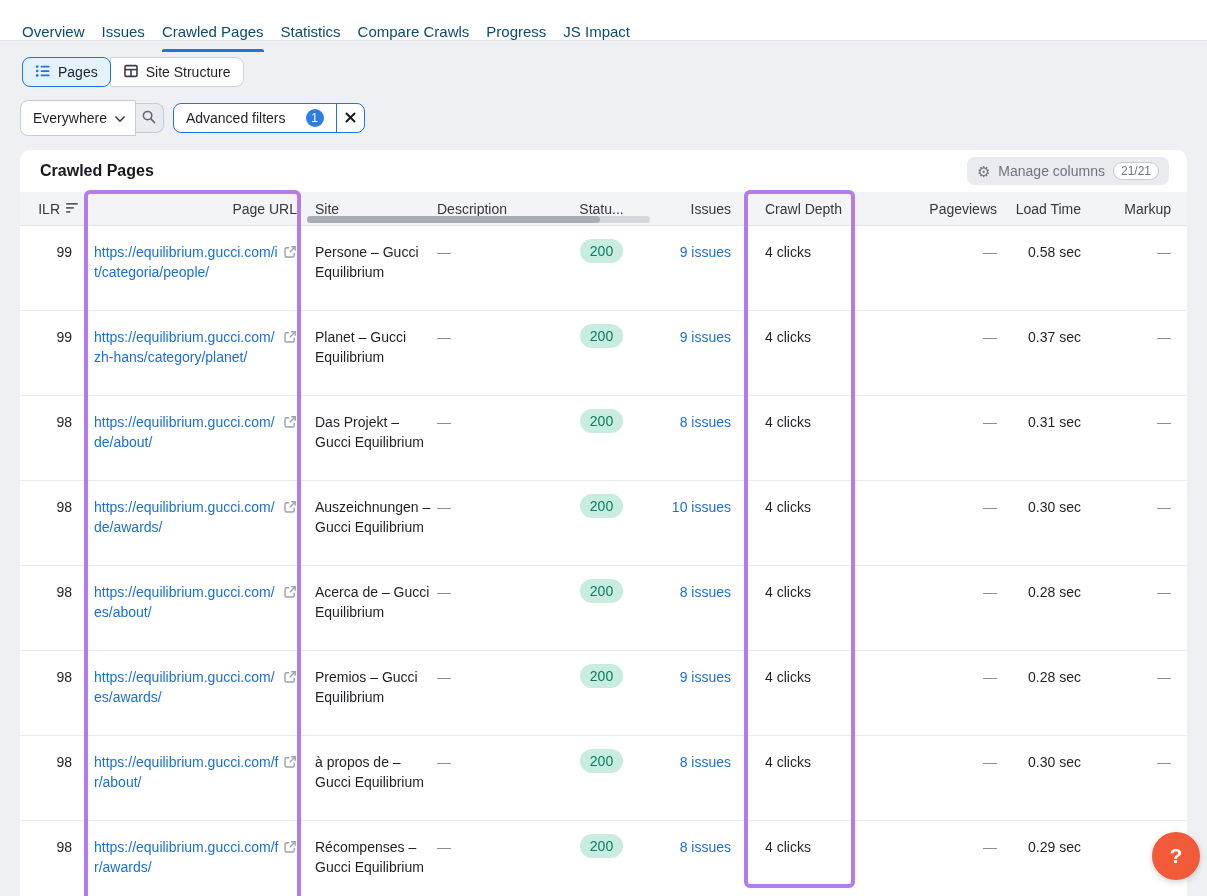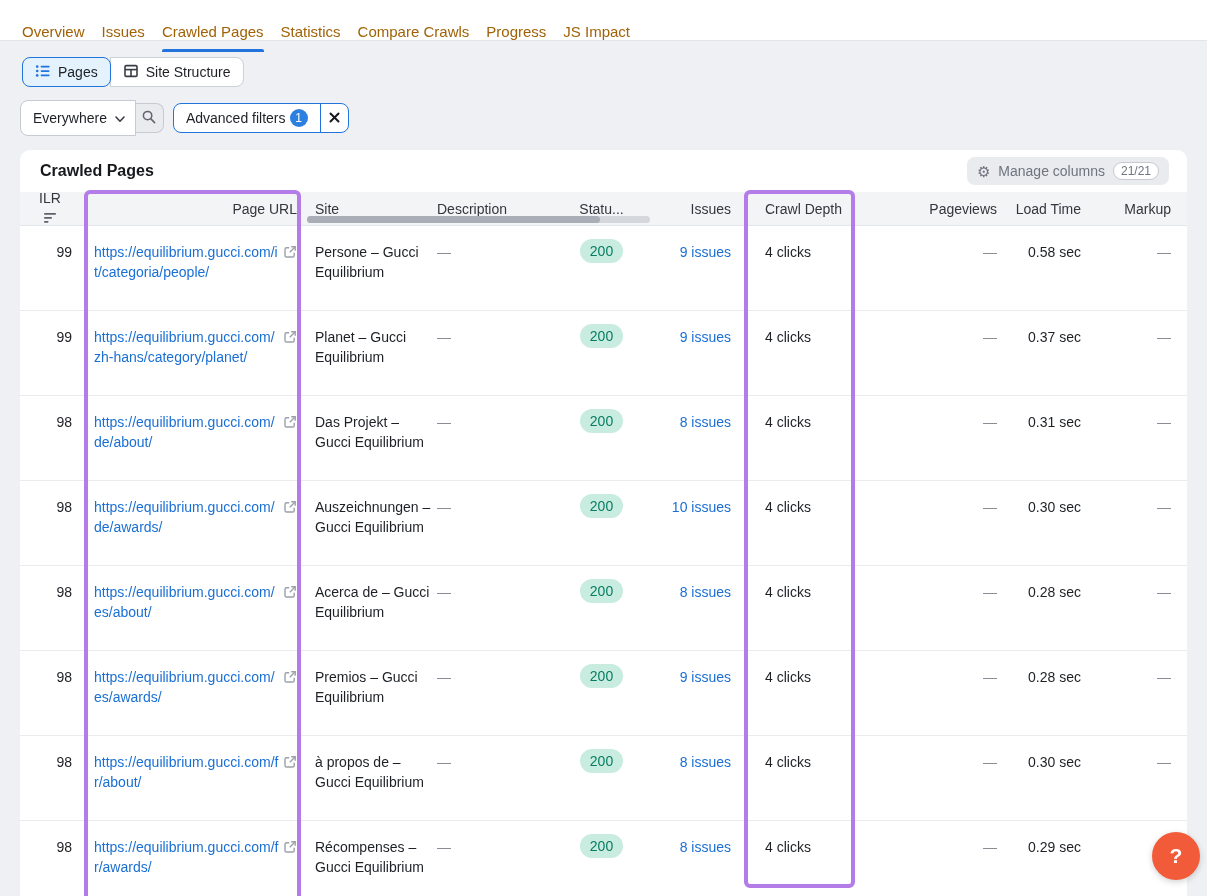--- a/index.html
+++ b/index.html
@@ -22,21 +22,21 @@
     gap: 17px;
     padding: 0 0 0 22px;
   }
   .topnav .tab {
     position: relative;
     height: 41px;
     display: flex;
     align-items: center;
     font-size: 15px;
     font-weight: 500;
-    color: #a16207;
+    color: #0c4a6e;
     cursor: pointer;
     white-space: nowrap;
     margin-top: 22px;
   }
   .topnav .tab.active::after {
     content: "";
     position: absolute;
     left: 0; right: 0; bottom: 0;
     height: 3px;
     background: #2173de;
@@ -101,21 +101,21 @@
   .adv-filters {
     margin-left: 9px;
     height: 30px;
     display: flex; align-items: stretch;
     border: 1px solid #2173de;
     border-radius: 8px;
     background: #fff;
     overflow: hidden;
   }
   .adv-label {
-    display: flex; align-items: center; gap: 4px;
+    display: flex; align-items: center; gap: 20px;
     padding: 0 12px;
     cursor: pointer;
     white-space: nowrap;
   }
   .adv-count {
     width: 18px; height: 18px;
     border-radius: 50%;
     background: #2b7fe0;
     color: #fff;
     font-size: 12px;
@@ -188,21 +188,21 @@
   .c-url    { width: 219px; padding-left: 6px; padding-right: 10px; display: flex; gap: 4px; justify-content: flex-end; }
   .c-title  { width: 130px; padding-left: 8px; }
   .c-desc   { width: 113px; color: #878c95; }
   .c-status { width: 103px; display: flex; justify-content: center; }
   .c-issues { width: 86px;  text-align: right; padding-right: 8px; }
   .c-depth  { width: 112px; padding-left: 26px; }
   .c-views  { width: 160px; text-align: right; padding-right: 14px; color: #878c95; }
   .c-load   { width: 85px;  text-align: right; padding-right: 15px; }
   .c-markup { width: 91px;  text-align: right; padding-right: 16px; color: #878c95; }
 
-  .thead .c-ilr { display: flex; align-items: center; justify-content: flex-end; gap: 5px; padding-right: 8px; color: #33363c; flex-direction: column; }
+  .thead .c-ilr { display: flex; align-items: center; justify-content: flex-end; gap: 5px; padding-right: 8px; color: #33363c; }
   .thead .c-status { justify-content: center; align-items: flex-end; display: flex; }
   .thead .c-depth, .thead .c-title, .thead .c-url, .thead .c-desc { display: flex; align-items: center; }
   .thead .c-views, .thead .c-load, .thead .c-markup, .thead .c-issues { display: flex; align-items: center; justify-content: flex-end; color: #33363c; }
   .thead .c-views, .thead .c-markup { color: #33363c; }
 
   .url-link {
     color: #1a6fd4;
     text-decoration: none;
     word-break: break-all;
     width: 185px;

